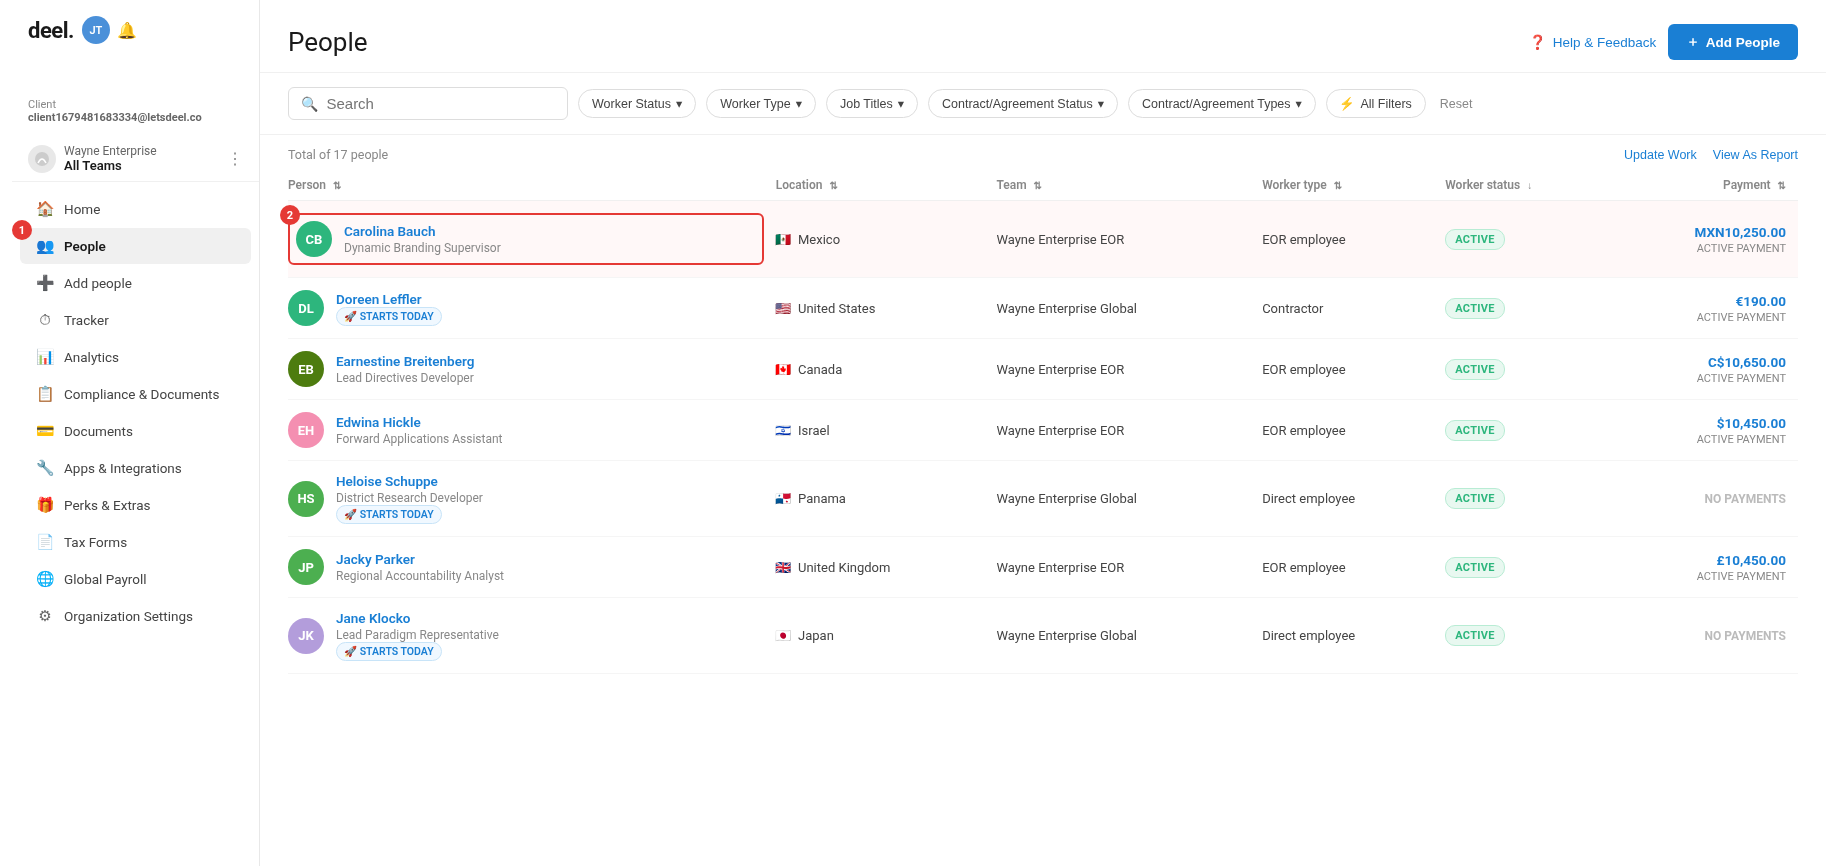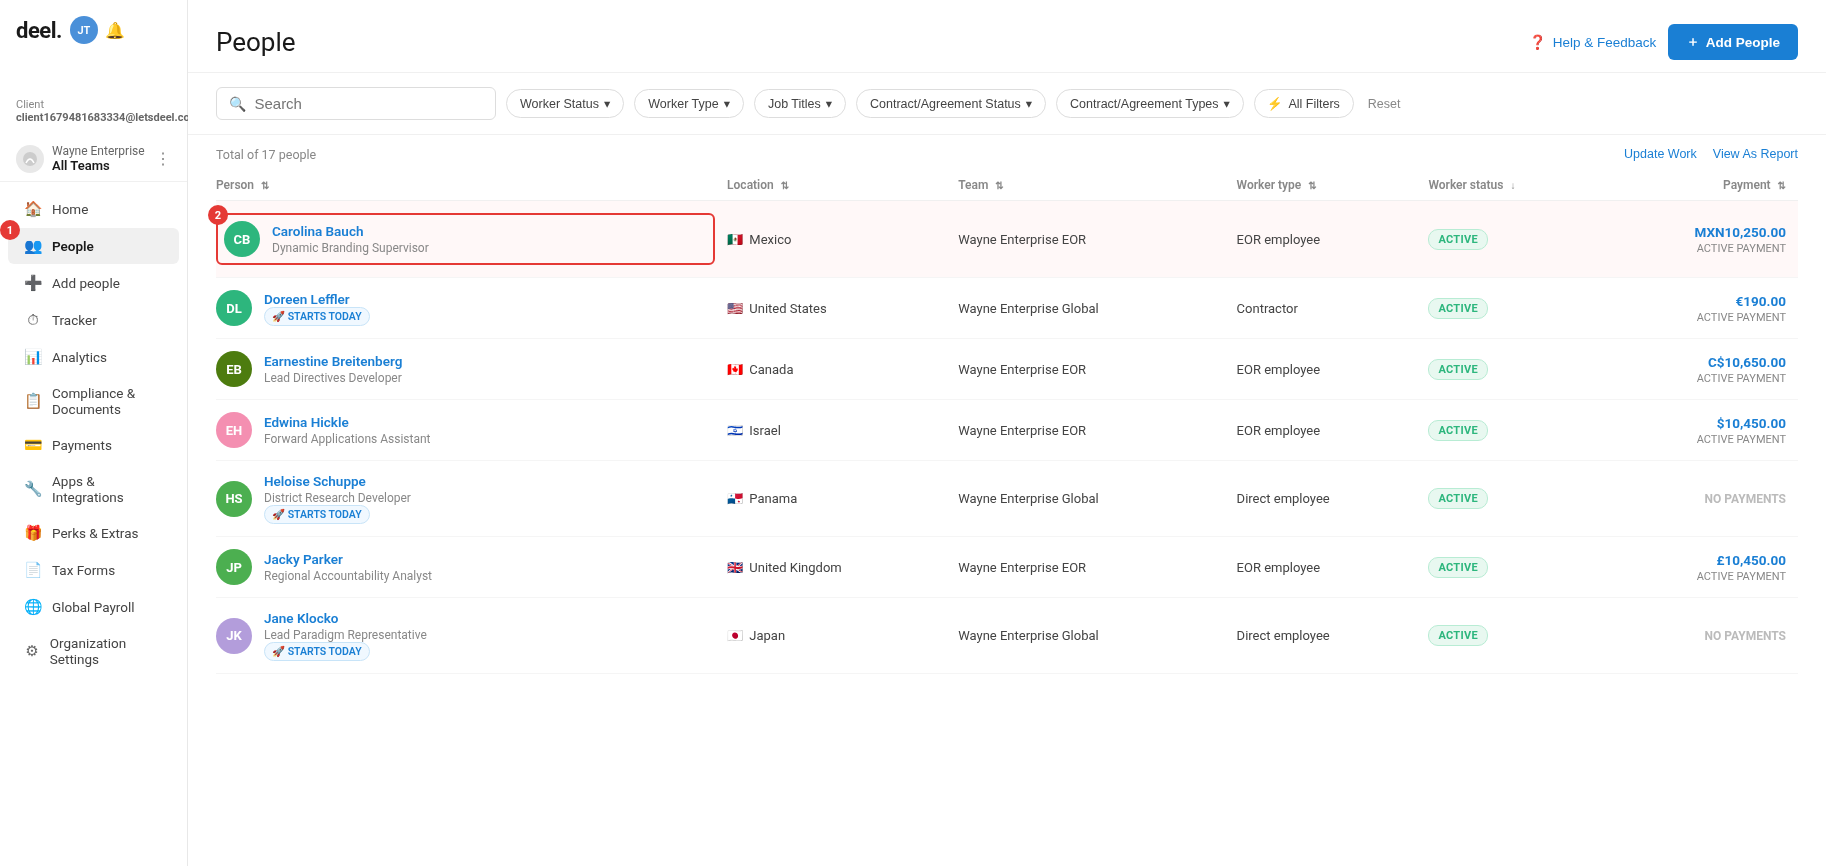--- a/index.html
+++ b/index.html
@@ -1,19 +1,19 @@
 <!DOCTYPE html>
 <html><head>
   <meta charset="utf-8">
   <style>
     * { box-sizing: border-box; margin: 0; padding: 0; }
     body { font-family: -apple-system, BlinkMacSystemFont, 'Segoe UI', Roboto, sans-serif; background: #f5f5f5; display: flex; height: 100vh; overflow: hidden; font-size: 14px; }
 
     
-    .sidebar { width: 188px; background: #fff; border-right: 1px solid #e8e8e8; display: flex; flex-direction: column; height: 100vh; flex-shrink: 0; }
+    .sidebar { width: 260px; background: #fff; border-right: 1px solid #e8e8e8; display: flex; flex-direction: column; height: 100vh; flex-shrink: 0; padding-left: 12px; }
     .sidebar-logo { padding: 16px 16px 8px 16px; display: flex; align-items: center; justify-content: space-between; }
     .logo-text { font-size: 22px; font-weight: 700; color: #1a1a1a; letter-spacing: -0.5px; }
     .logo-avatar { width: 28px; height: 28px; background: #4a90d9; border-radius: 50%; display: flex; align-items: center; justify-content: center; color: #fff; font-size: 11px; font-weight: 600; }
     .sidebar-bell { color: #888; font-size: 16px; cursor: pointer; }
     .sidebar-logo-row { display: flex; align-items: center; gap: 8px; }
     .sidebar-client { padding: 4px 16px 12px 16px; margin-top: 42px; }
     .sidebar-client-label { font-size: 11px; color: #888; }
     .sidebar-client-email { font-size: 11px; color: #666; font-weight: bold; }
     .sidebar-org { padding: 8px 16px; display: flex; align-items: center; gap: 8px; border-bottom: 1px solid #f0f0f0; margin-bottom: 4px; }
     .sidebar-org-icon { width: 28px; height: 28px; background: #e8e8e8; border-radius: 50%; display: flex; align-items: center; justify-content: center; }
@@ -38,21 +38,21 @@
     
     .filters-bar { padding: 14px 28px; display: flex; align-items: center; gap: 10px; background: #fff; border-bottom: 1px solid #f0f0f0; flex-wrap: wrap; }
     .search-box { display: flex; align-items: center; gap: 8px; border: 1px solid #ddd; border-radius: 6px; padding: 7px 12px; background: #fff; min-width: 280px; }
     .search-box input { border: none; outline: none; font-size: 15px; color: #404040; background: transparent; width: 100%; }
     .filter-btn { display: flex; align-items: center; gap: 5px; border: 1px solid #ddd; border-radius: 20px; padding: 6px 13px; font-size: 12.5px; color: #444; cursor: pointer; background: #fff; white-space: nowrap; }
     .all-filters-btn { display: flex; align-items: center; gap: 5px; border: 1px solid #ddd; border-radius: 20px; padding: 6px 13px; font-size: 12.5px; color: #444; cursor: pointer; background: #fff; }
     .reset-btn { font-size: 12.5px; color: #888; cursor: pointer; border: none; background: none; padding: 0 4px; }
 
     
     .table-area { flex: 1; overflow-y: auto; padding: 0 28px; }
-    .table-meta { display: flex; align-items: flex-start; justify-content: space-between; padding: 12px 0 8px 0; }
+    .table-meta { display: flex; align-items: flex-end; justify-content: space-between; padding: 12px 0 8px 0; }
     .total-label { font-size: 12.5px; color: #888; }
     .table-actions { display: flex; align-items: center; gap: 16px; }
     .table-action-link { font-size: 12.5px; color: #1a7fd4; cursor: pointer; text-decoration: none; border: none; background: none; }
 
     
     .people-table { width: 100%; border-collapse: collapse; }
     .people-table th { text-align: left; font-size: 12px; font-weight: 600; color: #888; padding: 8px 12px 8px 0; border-bottom: 1px solid #f0f0f0; white-space: nowrap; cursor: pointer; }
     .people-table th .sort-icon { margin-left: 4px; font-size: 10px; }
     .people-table td { padding: 12px 12px 12px 0; border-bottom: 1px solid #f5f5f5; vertical-align: middle; }
     .person-cell { display: flex; align-items: center; gap: 12px; }
@@ -124,21 +124,21 @@
     <div class="nav-item">
       <span class="nav-icon">📊</span>
       <span>Analytics</span>
     </div>
     <div class="nav-item">
       <span class="nav-icon">📋</span>
       <span>Compliance &amp; Documents</span>
     </div>
     <div class="nav-item">
       <span class="nav-icon">💳</span>
-      <span>Payments</span>
+      <span>Documents</span>
     </div>
     <div class="nav-item">
       <span class="nav-icon">🔧</span>
       <span>Apps &amp; Integrations</span>
     </div>
     <div class="nav-item">
       <span class="nav-icon">🎁</span>
       <span>Perks &amp; Extras</span>
     </div>
     <div class="nav-item">

